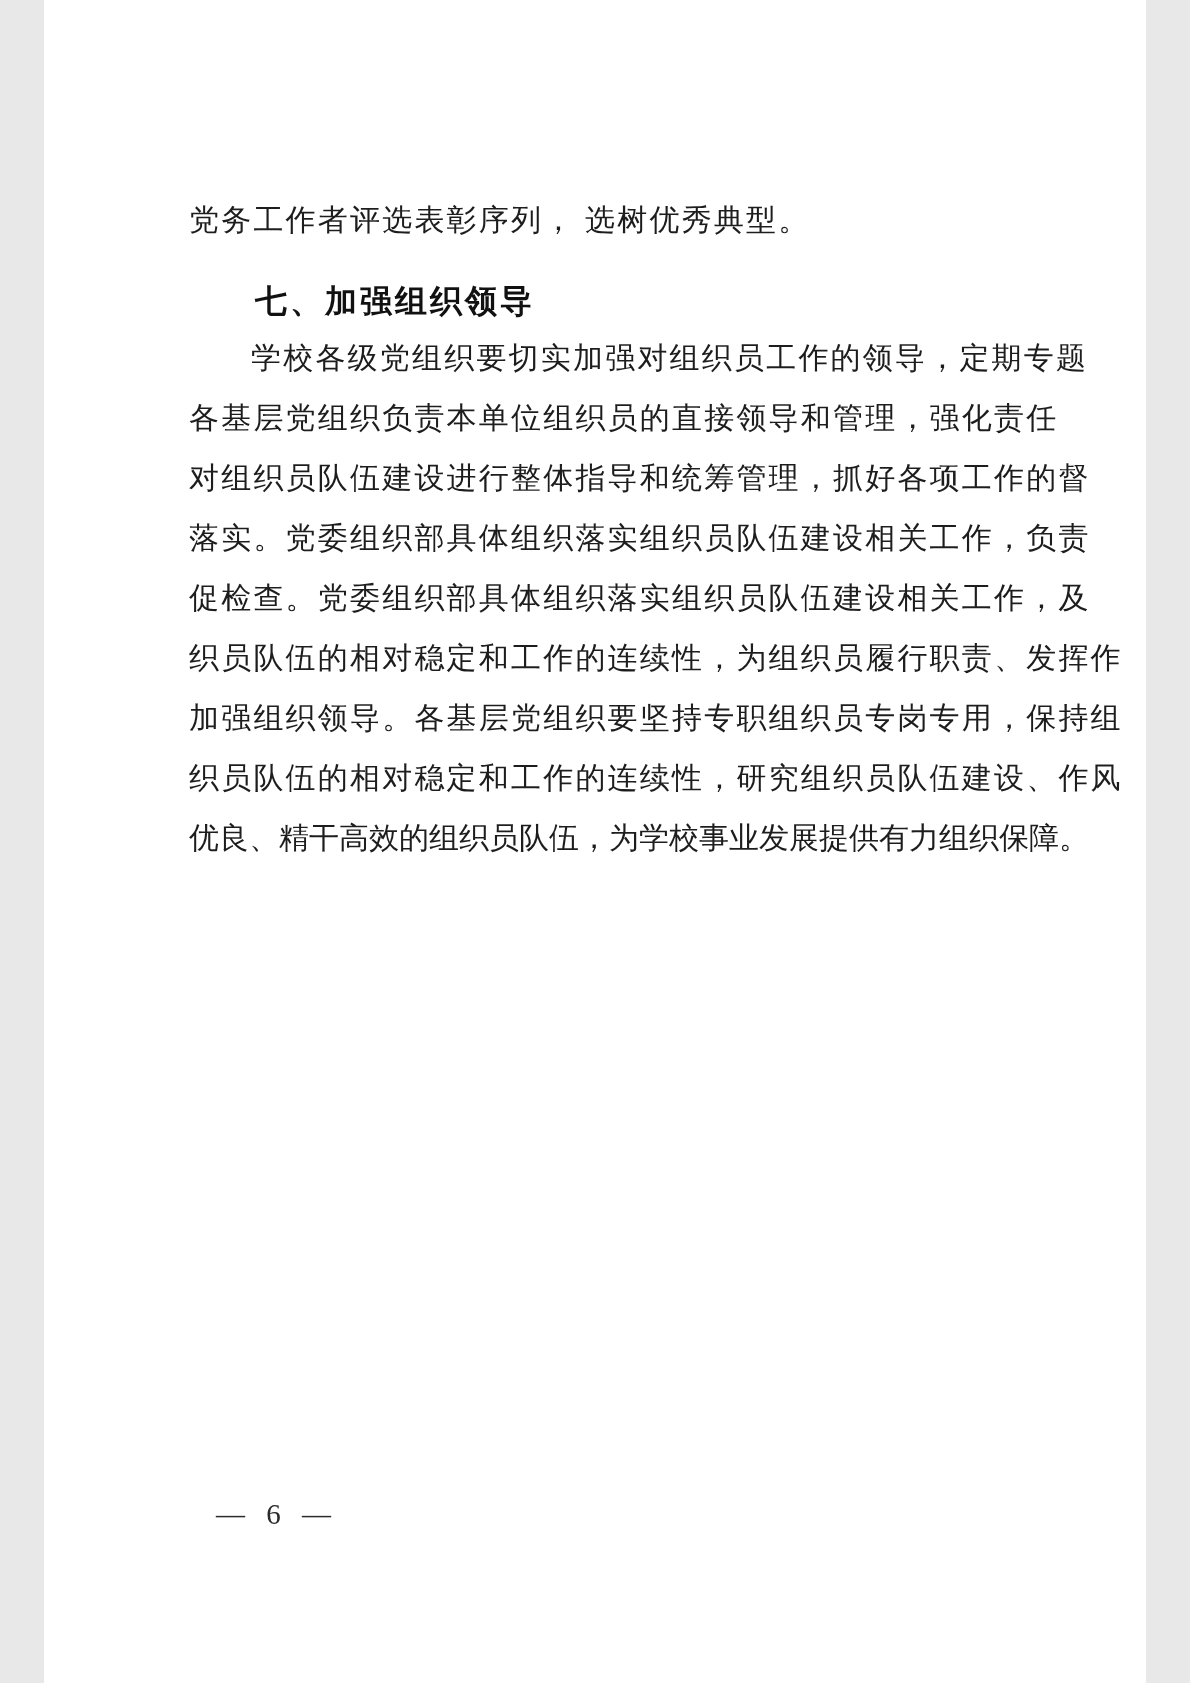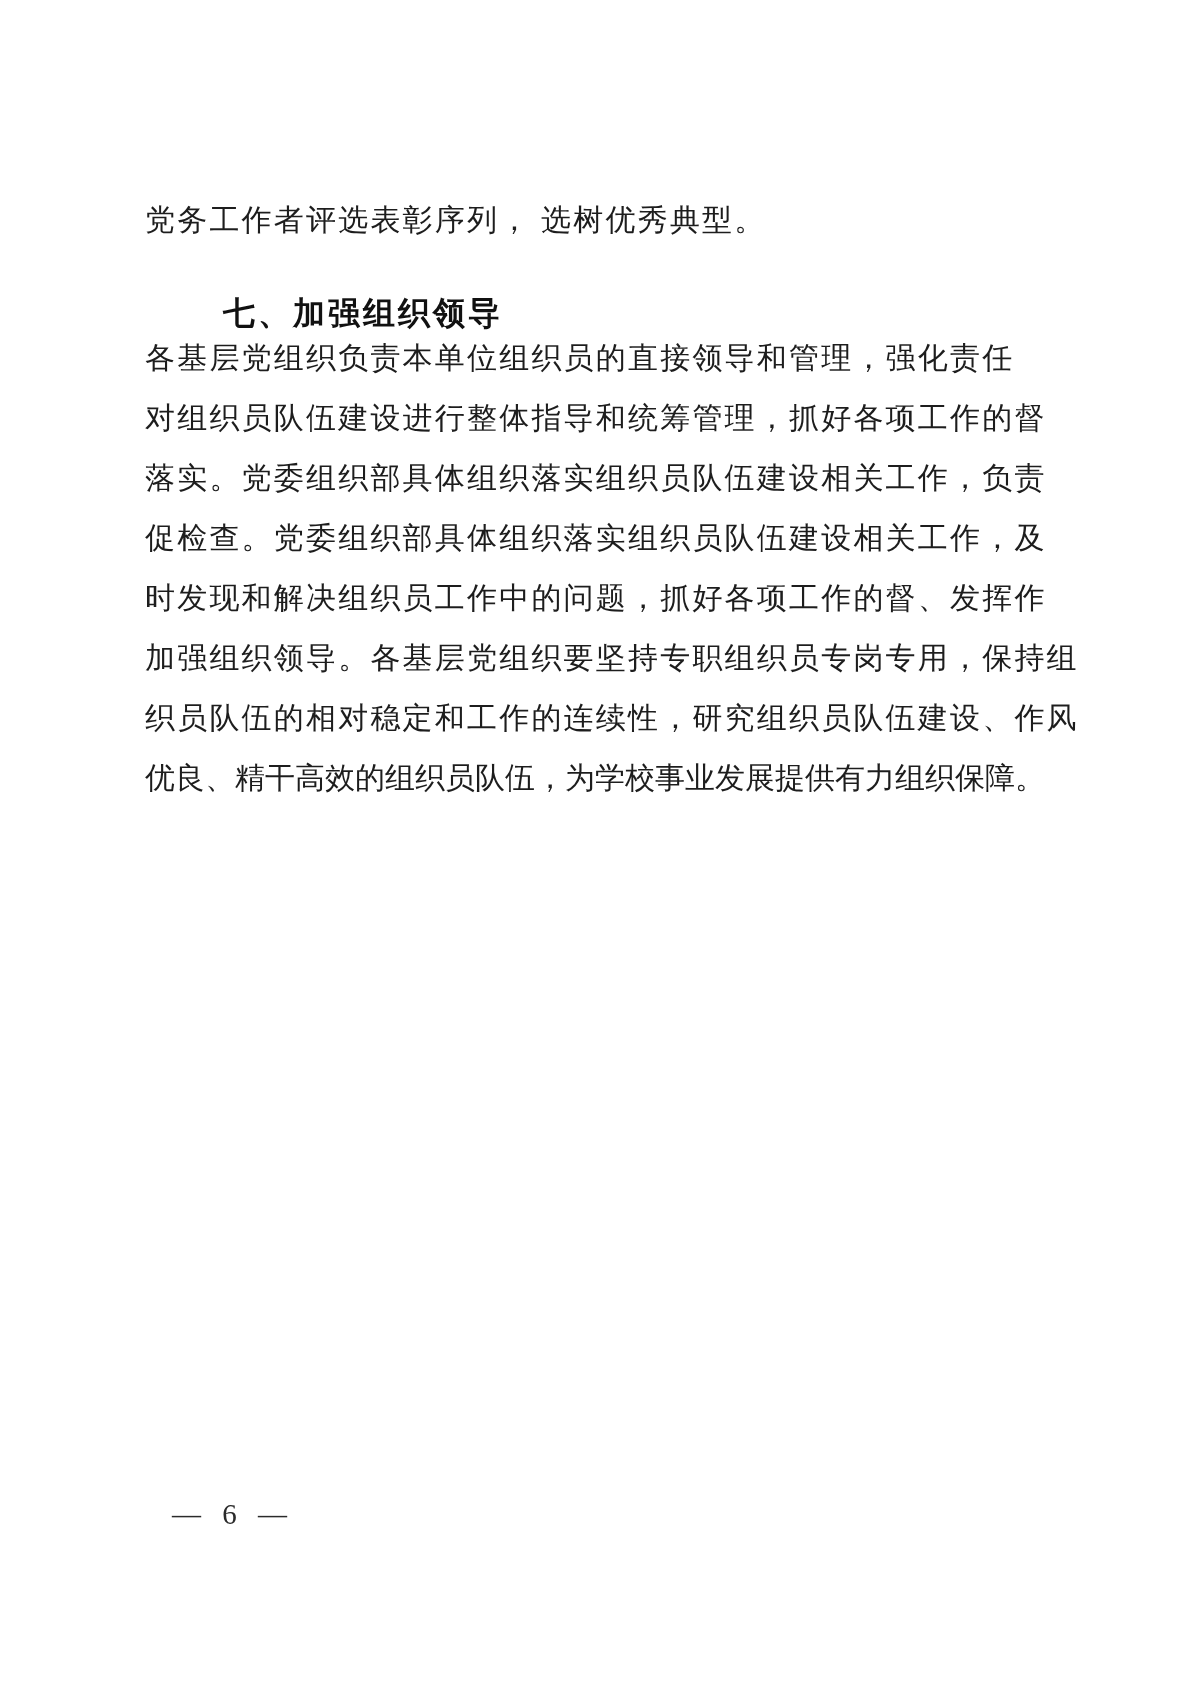--- a/index.html
+++ b/index.html
@@ -1,39 +1,39 @@
 <!DOCTYPE html>
 <html lang="zh"><head>
 <meta charset="utf-8">
 <style>
   html, body { margin: 0; padding: 0; background: #e8e8e8; }
   .page {
     position: relative;
-    width: 1190px;
+    width: 1102px;
     height: 1683px;
     margin: 0 auto;
     background: #ffffff;
     color: #1d1d1d;
     font-family: "Liberation Serif", "DejaVu Serif", serif;
     overflow: hidden;
   }
   .cont-line {
     position: absolute;
     left: 145px;
     top: 200px;
     width: 930px;
     font-size: 30px;
     letter-spacing: 2.2px;
     white-space: nowrap;
   }
   .heading {
     position: absolute;
     left: 207px;
     top: 276px;
-    margin: 16px;
+    margin: 4px;
     font-family: "Liberation Sans", "DejaVu Sans", sans-serif;
     font-weight: 700;
     font-size: 32px;
     letter-spacing: 3px;
     color: #111111;
     white-space: nowrap;
   }
   .paragraph {
     position: absolute;
     left: 145px;
@@ -63,25 +63,26 @@
 </head>
 <body>
 
 <div class="page">
 
   <div class="cont-line">党务工作者评选表彰序列， 选树优秀典型。</div>
 
   <h2 class="heading">七、加强组织领导</h2>
 
   <div class="paragraph" id="paragraph">
+      <div class="para-line indent">学校各级党组织要切实加强对组织员工作的领导，定期专题</div>
       <div class="para-line">各基层党组织负责本单位组织员的直接领导和管理，强化责任</div>
       <div class="para-line">对组织员队伍建设进行整体指导和统筹管理，抓好各项工作的督</div>
       <div class="para-line">落实。党委组织部具体组织落实组织员队伍建设相关工作，负责</div>
       <div class="para-line">促检查。党委组织部具体组织落实组织员队伍建设相关工作，及</div>
-      <div class="para-line">时发现和解决组织员工作中的问题，抓好各项工作的督、发挥作</div>
+      <div class="para-line">织员队伍的相对稳定和工作的连续性，为组织员履行职责、发挥作</div>
       <div class="para-line">加强组织领导。各基层党组织要坚持专职组织员专岗专用，保持组</div>
       <div class="para-line">织员队伍的相对稳定和工作的连续性，研究组织员队伍建设、作风</div>
       <div class="para-line tight">优良、精干高效的组织员队伍，为学校事业发展提供有力组织保障。</div>
     </div>
 
   <div class="footer">
     <span>— 6 —</span>
   </div>
 
 </div>

